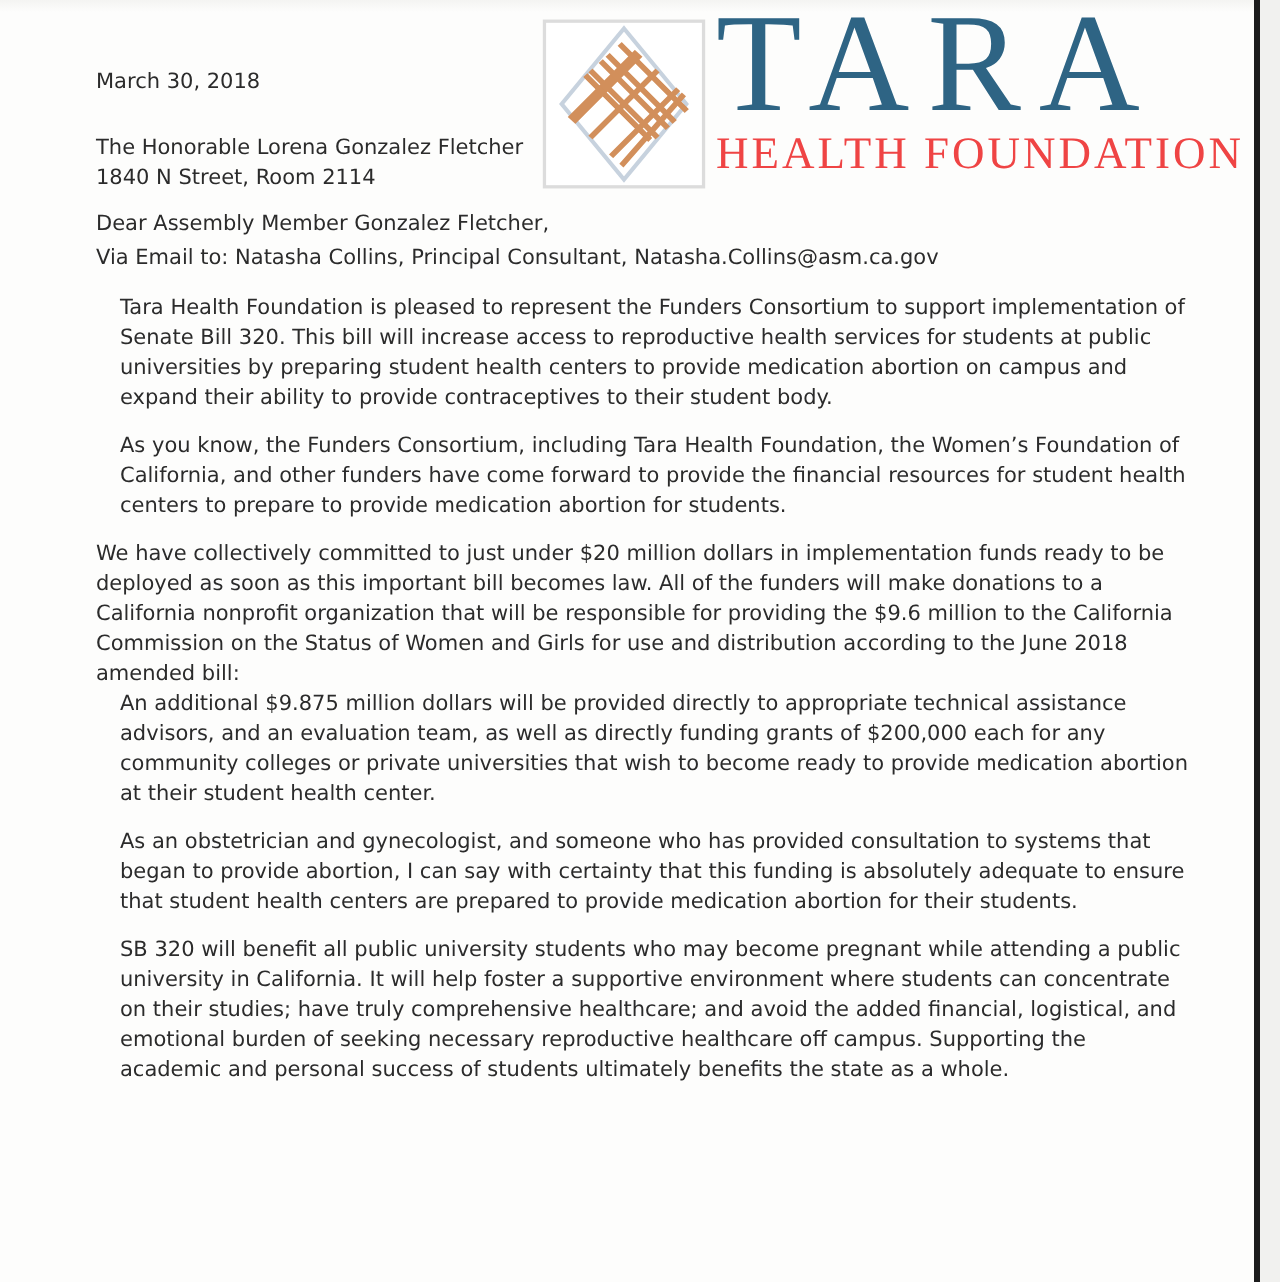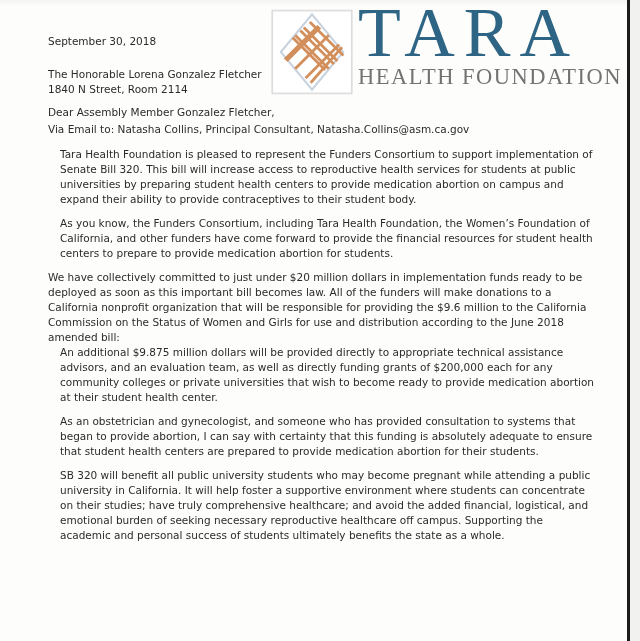--- a/index.html
+++ b/index.html
@@ -13,21 +13,21 @@
   .top-fade   { position:absolute; left:0; top:0; right:13px; height:6px; background:linear-gradient(#f4f4f2,#fdfdfc); }
 
   .logo-knot { position:absolute; left:271px; top:9px; width:82px; height:86px; }
   .wordmark  { position:absolute; left:358px; top:2px; width:272px; }
   .wordmark-name {
     font-family:"Liberation Serif", serif; font-size:70px; line-height:62px;
     letter-spacing:9px; color:#2e6484; white-space:nowrap;
   }
   .wordmark-sub {
     font-family:"Liberation Serif", serif; font-size:22.5px; line-height:24px;
-    letter-spacing:1.5px; color:#737373; white-space:nowrap; margin-top:1px;
+    letter-spacing:1.5px; color:#ef4444; white-space:nowrap; margin-top:1px;
   }
 
   .content {
     position:absolute; left:48px; top:34px; width:548px;
     font-size:10.5px; line-height:15px;
   }
   .date        { margin:0 0 18px 0; }
   .addr-line   { margin:0; }
   .addr-block  { margin:0 0 8px 0; }
   .salutation  { margin:0 0 2px 0; }
@@ -59,21 +59,21 @@
       <path d="M18 0 L110 92 M8 10 L100 102 M30 -2 L102 70 M8 -10 L90 72 M-4 -14 L78 68 M-6 2 L66 74 M48 0 L114 66"></path>
     </g>
   </svg>
 
   <div class="wordmark">
     <div class="wordmark-name">TARA</div>
     <div class="wordmark-sub">HEALTH FOUNDATION</div>
   </div>
 
   <div class="content">
-    <p class="date">September 30, 2018</p>
+    <p class="date">March 30, 2018</p>
 
     <div class="addr-block">
       <p class="addr-line">The Honorable Lorena Gonzalez Fletcher</p>
       <p class="addr-line">1840 N Street, Room 2114</p>
     </div>
 
     <p class="salutation">Dear Assembly Member Gonzalez Fletcher,</p>
 
     <p class="via-line">Via Email to: Natasha Collins, Principal Consultant, Natasha.Collins@asm.ca.gov</p>
 

